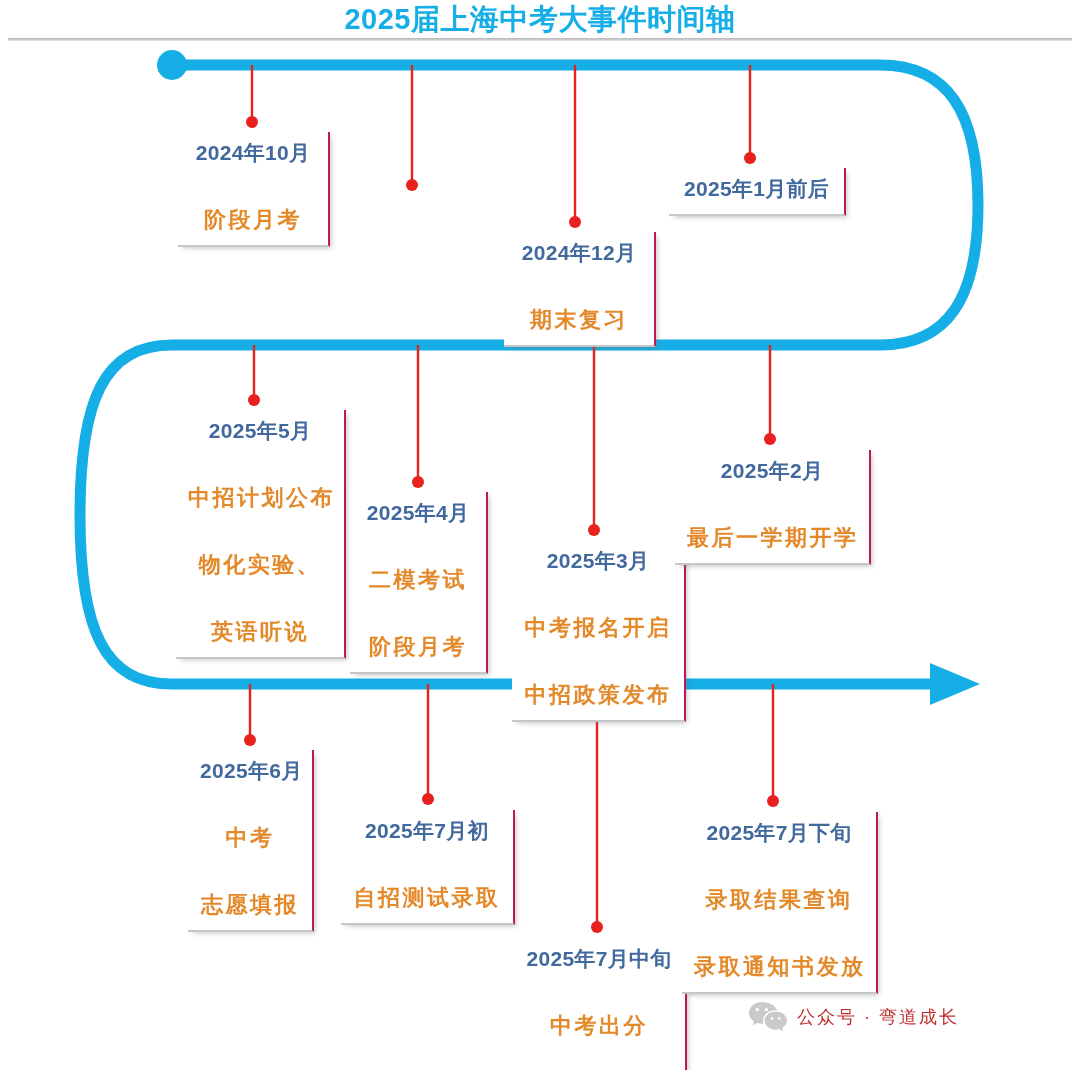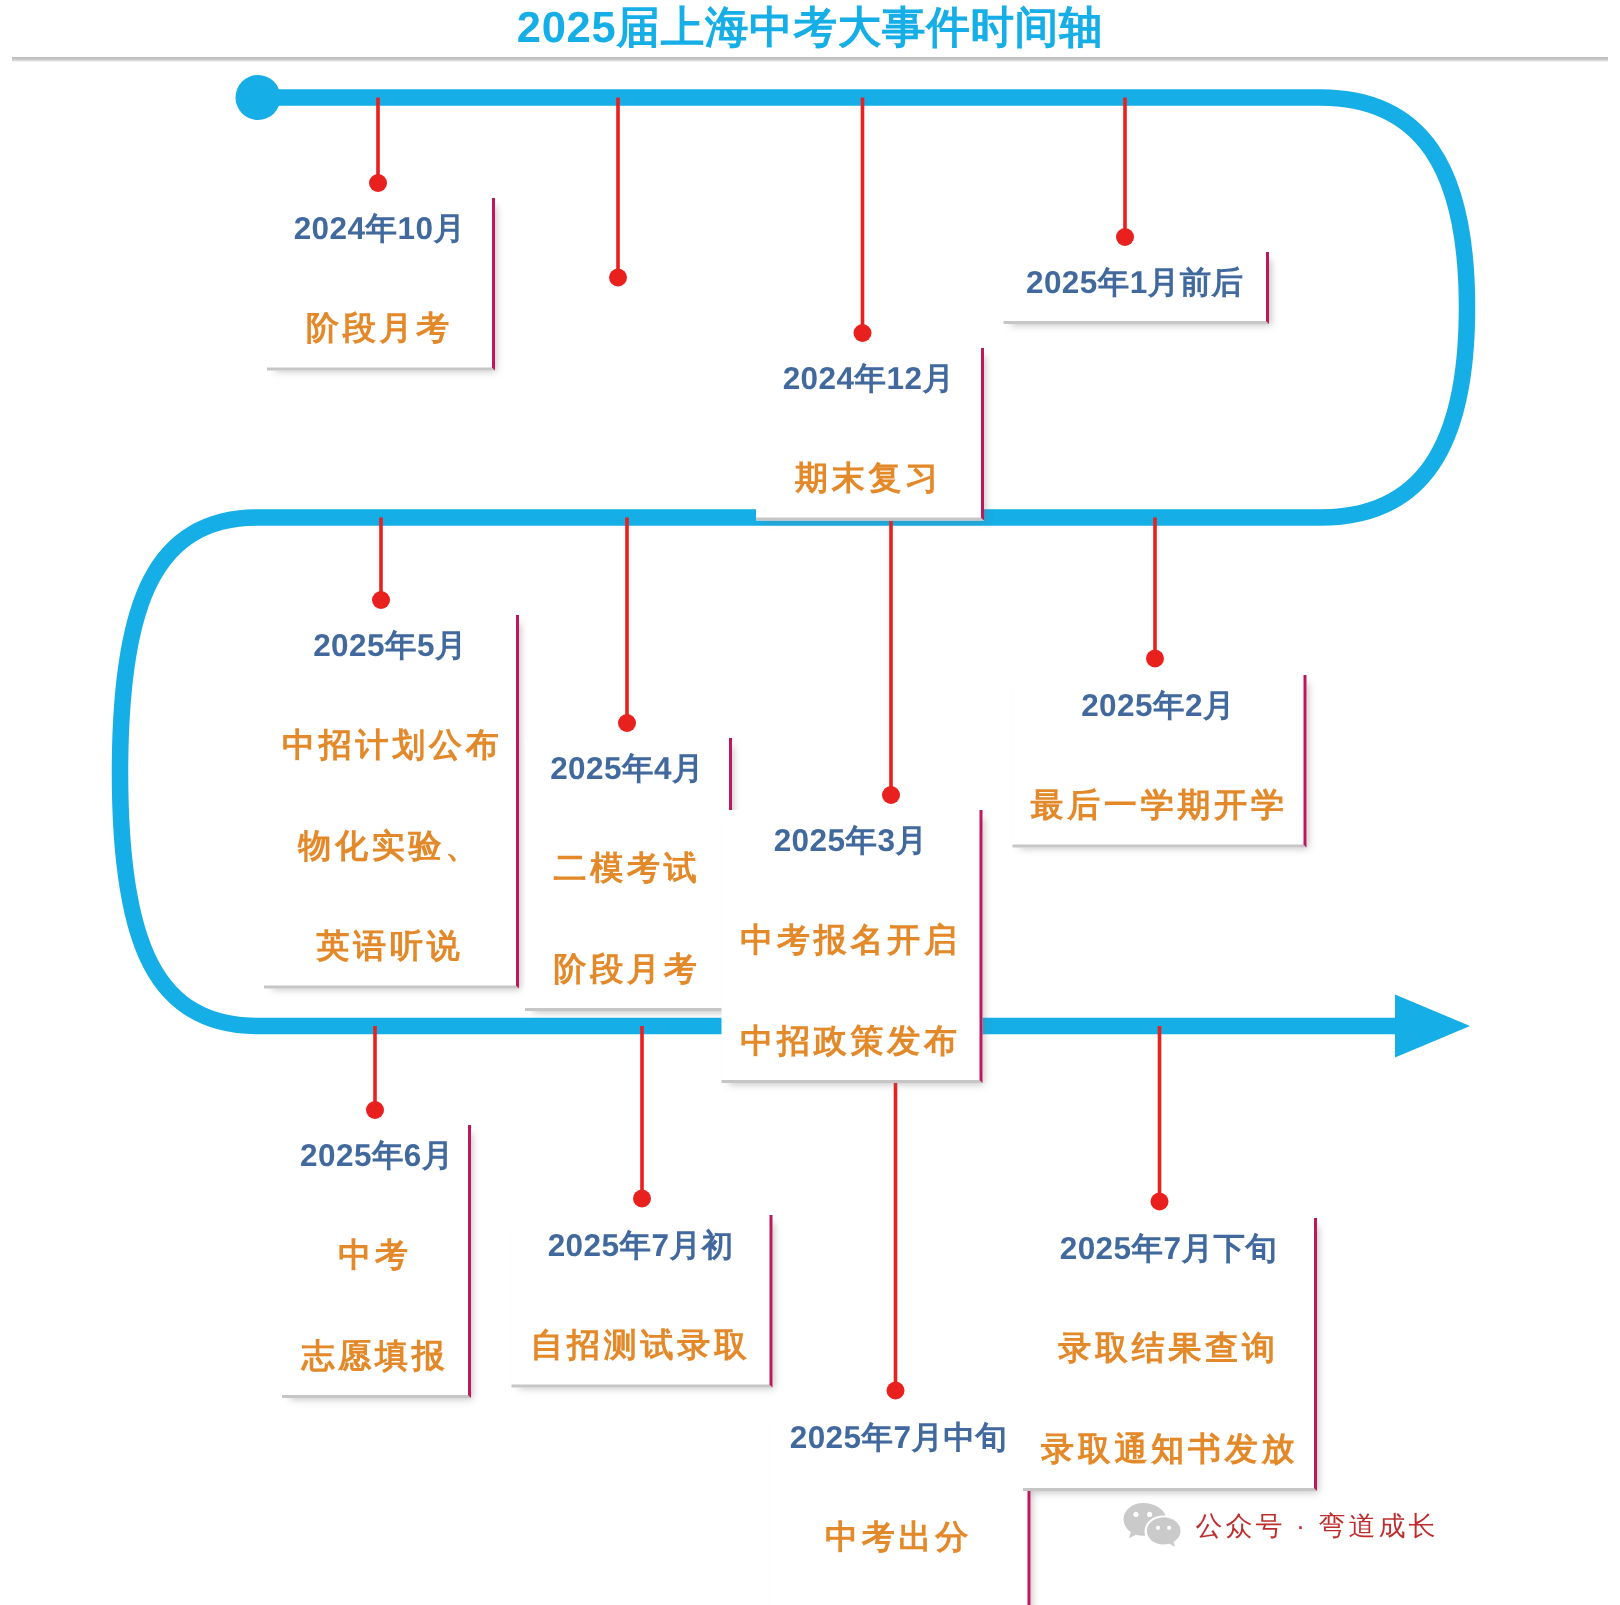--- a/index.html
+++ b/index.html
@@ -191,21 +191,21 @@
   </div>
 
   <div class="card" style="left:350px; top:492px; width:138px;">
     <div class="card-date">2025年4月</div>
     <div class="card-events">
       <div class="card-event-line">二模考试</div>
       <div class="card-event-line">阶段月考</div>
     </div>
   </div>
 
-  <div class="card" style="left:481px; top:540px; width:174px;">
+  <div class="card" style="left:512px; top:540px; width:174px;">
     <div class="card-date">2025年3月</div>
     <div class="card-events">
       <div class="card-event-line">中考报名开启</div>
       <div class="card-event-line">中招政策发布</div>
     </div>
   </div>
 
   <div class="card" style="left:675px; top:450px; width:196px;">
     <div class="card-date">2025年2月</div>
     <div class="card-events">

